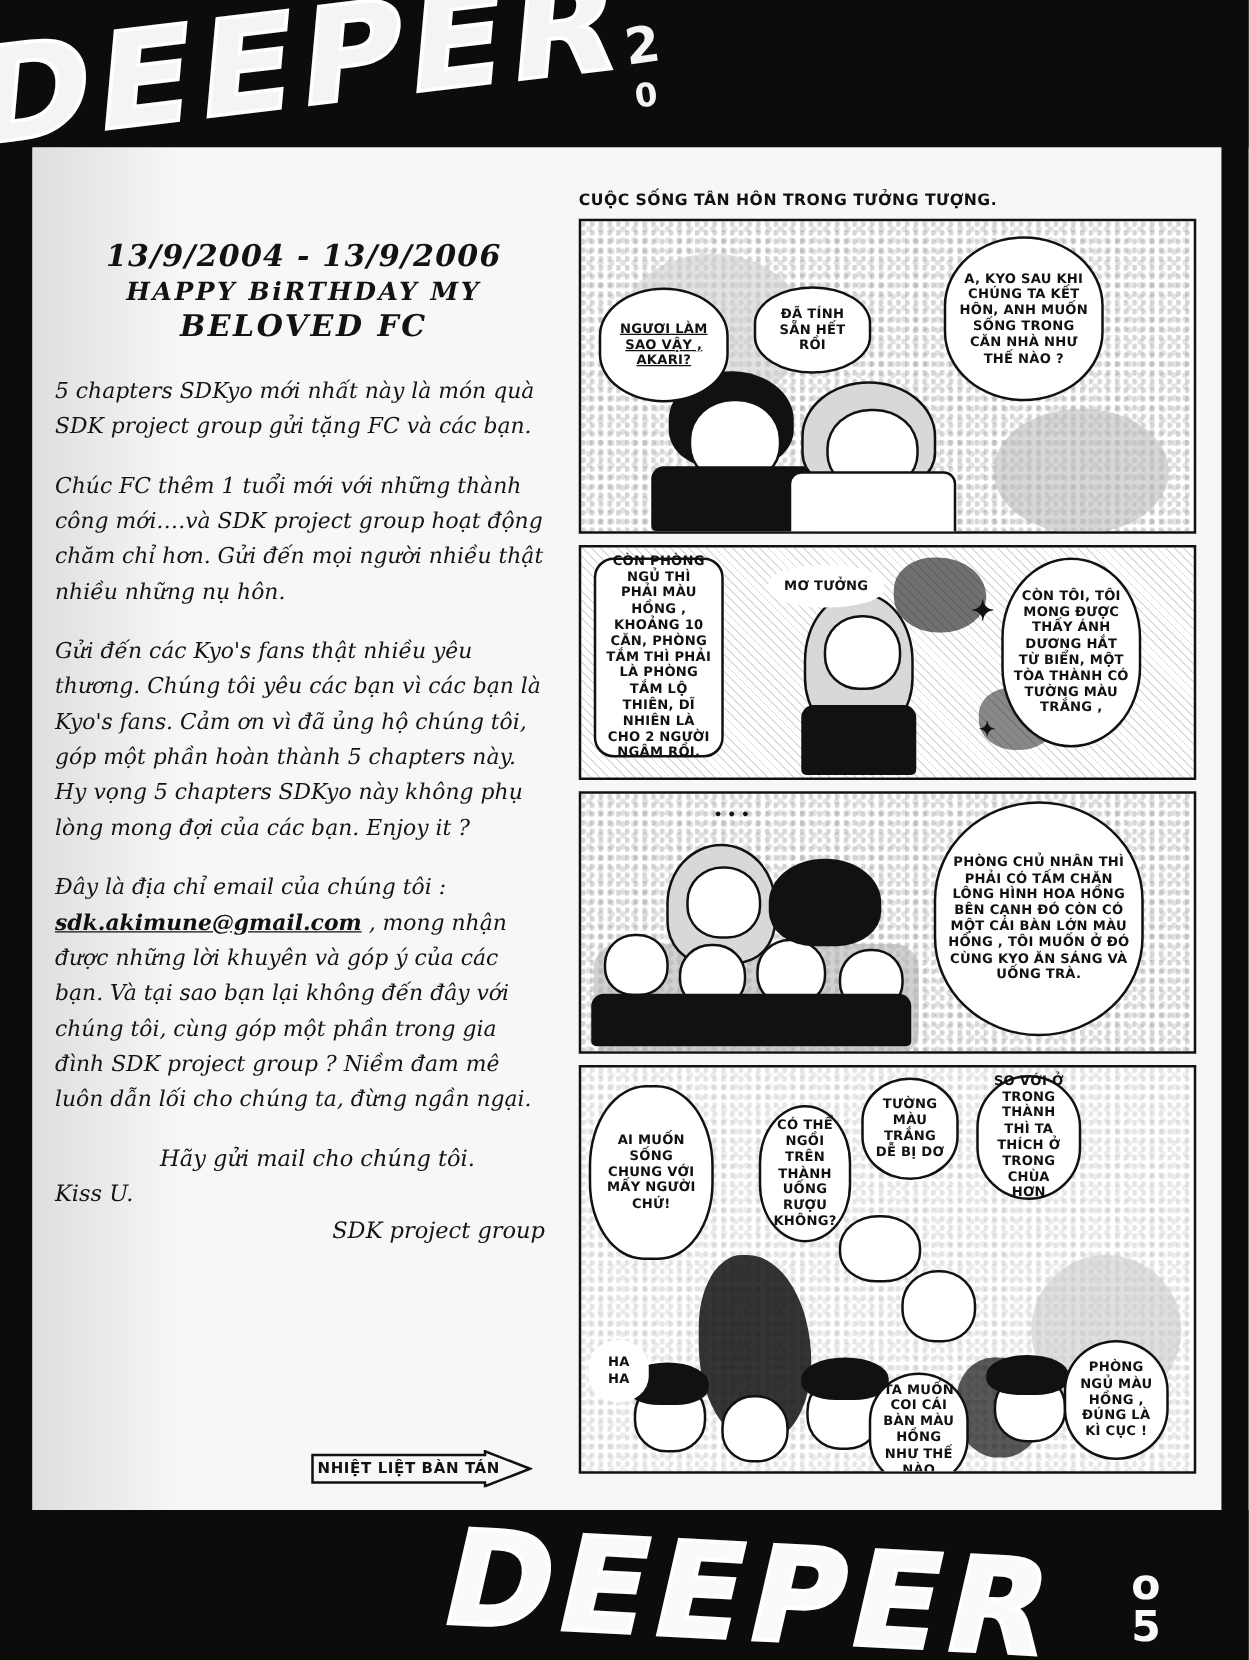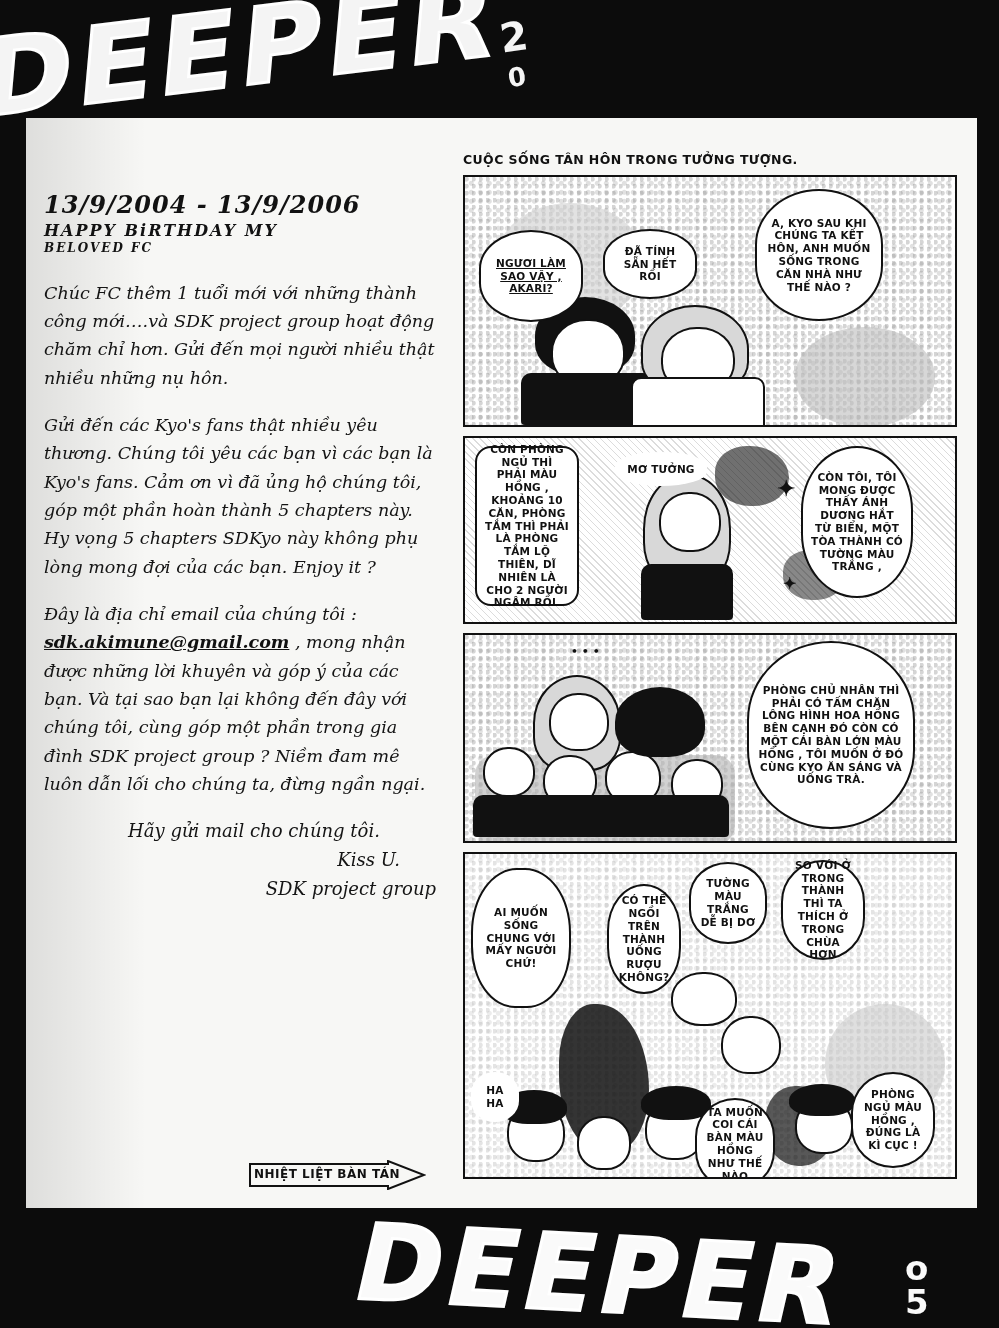--- a/index.html
+++ b/index.html
@@ -97,29 +97,30 @@
     font-family: "DejaVu Sans", sans-serif;
   }
 
   
   .left-col {
     position: absolute;
     left: 44px; top: 190px;
     width: 398px;
   }
   .headline {
+    text-align: center;
     font-family: "DejaVu Serif", serif;
     font-style: italic;
     font-weight: bold;
     color: #121212;
     line-height: 1.28;
   }
   .headline .l1 { font-size: 24px; letter-spacing: 1px; }
-  .headline .l2 { font-size: 16px; letter-spacing: 2px; }
-  .headline .l3 { font-size: 12px; letter-spacing: 2px; }
+  .headline .l2 { font-size: 20px; letter-spacing: 2px; }
+  .headline .l3 { font-size: 24px; letter-spacing: 2px; }
 
   .body-text {
     margin-top: 22px;
     font-family: "DejaVu Serif", serif;
     font-style: italic;
     font-size: 17.5px;
     line-height: 1.62;
     color: #141414;
     text-align: left;
   }
@@ -130,21 +131,21 @@
     color: #111;
   }
   .sign {
     font-family: "DejaVu Serif", serif;
     font-style: italic;
     font-size: 18px;
     line-height: 1.6;
     margin-top: 14px;
   }
   .sign .s1 { text-align: center; padding-left: 22px; }
-  .sign .s2 { text-align: right; padding-right: 42px; font-style: italic; }
+  .sign .s2 { padding-right: 42px; font-style: italic; }
   .sign .s3 { text-align: right; padding-right: 6px; }
 
   
   .arrow-note {
     position: absolute;
     left: 248px; top: 1160px;
     width: 178px; height: 30px;
   }
   .arrow-note .txt {
     position: absolute;
@@ -296,20 +297,21 @@
 
   <div class="left-col">
 
     <div class="headline">
       <div class="l1">13/9/2004 - 13/9/2006</div>
       <div class="l2">HAPPY BiRTHDAY MY</div>
       <div class="l3">BELOVED FC</div>
     </div>
 
     <div class="body-text">
+      <p>5 chapters SDKyo mới nhất này là món quà SDK project group gửi tặng FC và các bạn.</p>
       <p>Chúc FC thêm 1 tuổi mới với những thành công mới….và SDK project group hoạt động chăm chỉ hơn. Gửi đến mọi người nhiều thật nhiều những nụ hôn.</p>
       <p>Gửi đến các Kyo's fans thật nhiều yêu thương. Chúng tôi yêu các bạn vì các bạn là Kyo's fans. Cảm ơn vì đã ủng hộ chúng tôi, góp một phần hoàn thành 5 chapters này. Hy vọng 5 chapters SDKyo này không phụ lòng mong đợi của các bạn. Enjoy it ?</p>
       <p><span>Đây là địa chỉ email của chúng tôi : </span><span class="email">sdk.akimune@gmail.com</span><span> , mong nhận được những lời khuyên và góp ý của các bạn. Và tại sao bạn lại không đến đây với chúng tôi, cùng góp một phần trong gia đình SDK project group ? Niềm đam mê luôn dẫn lối cho chúng ta, đừng ngần ngại.</span></p>
 
       <div class="sign">
         <div class="s1">Hãy gửi mail cho chúng tôi.</div>
         <div class="s2">Kiss U.</div>
         <div class="s3">SDK project group</div>
       </div>
     </div>

